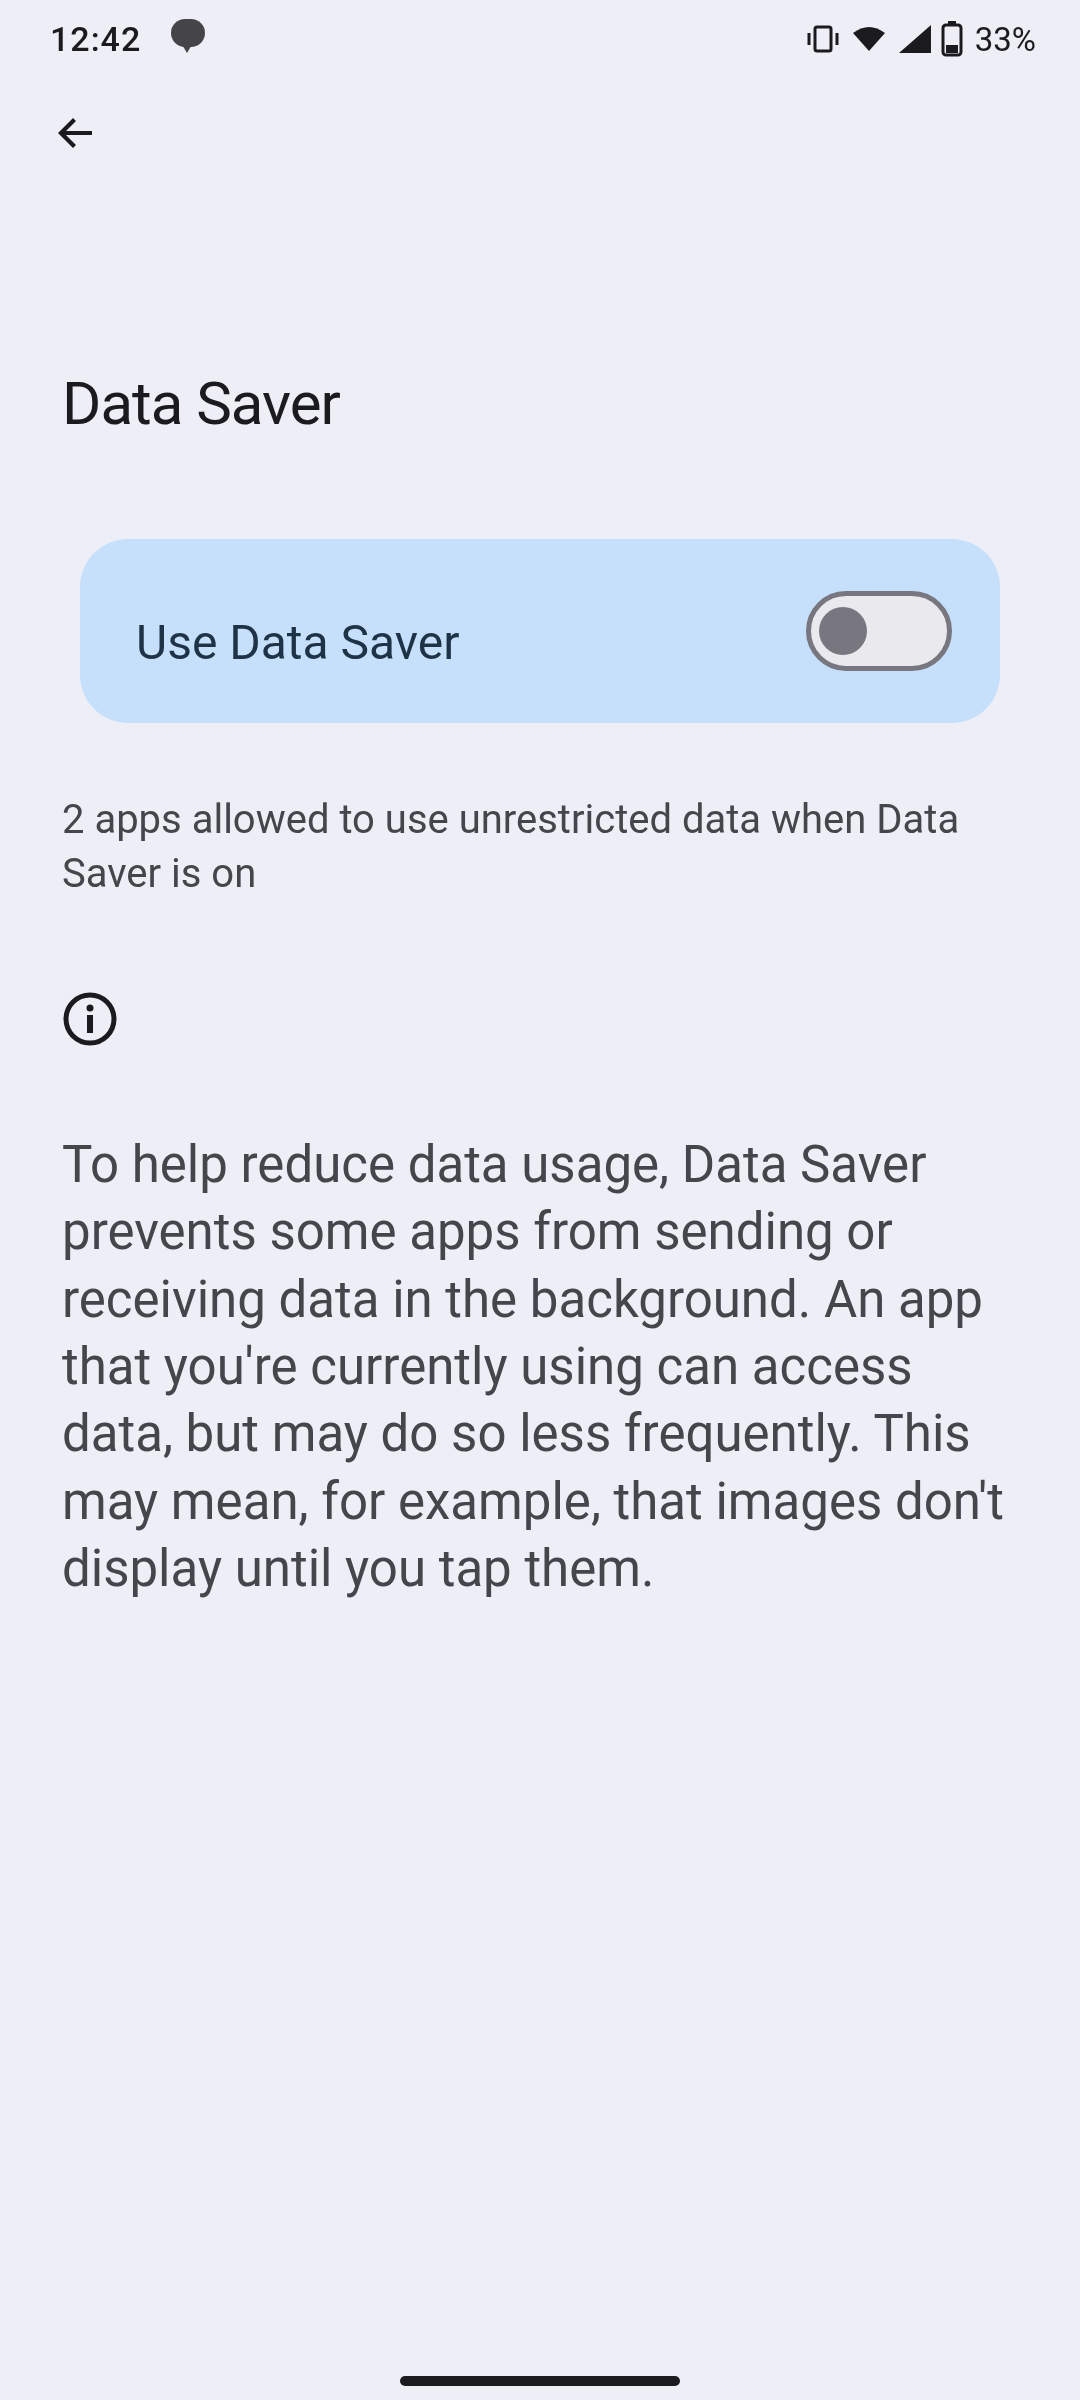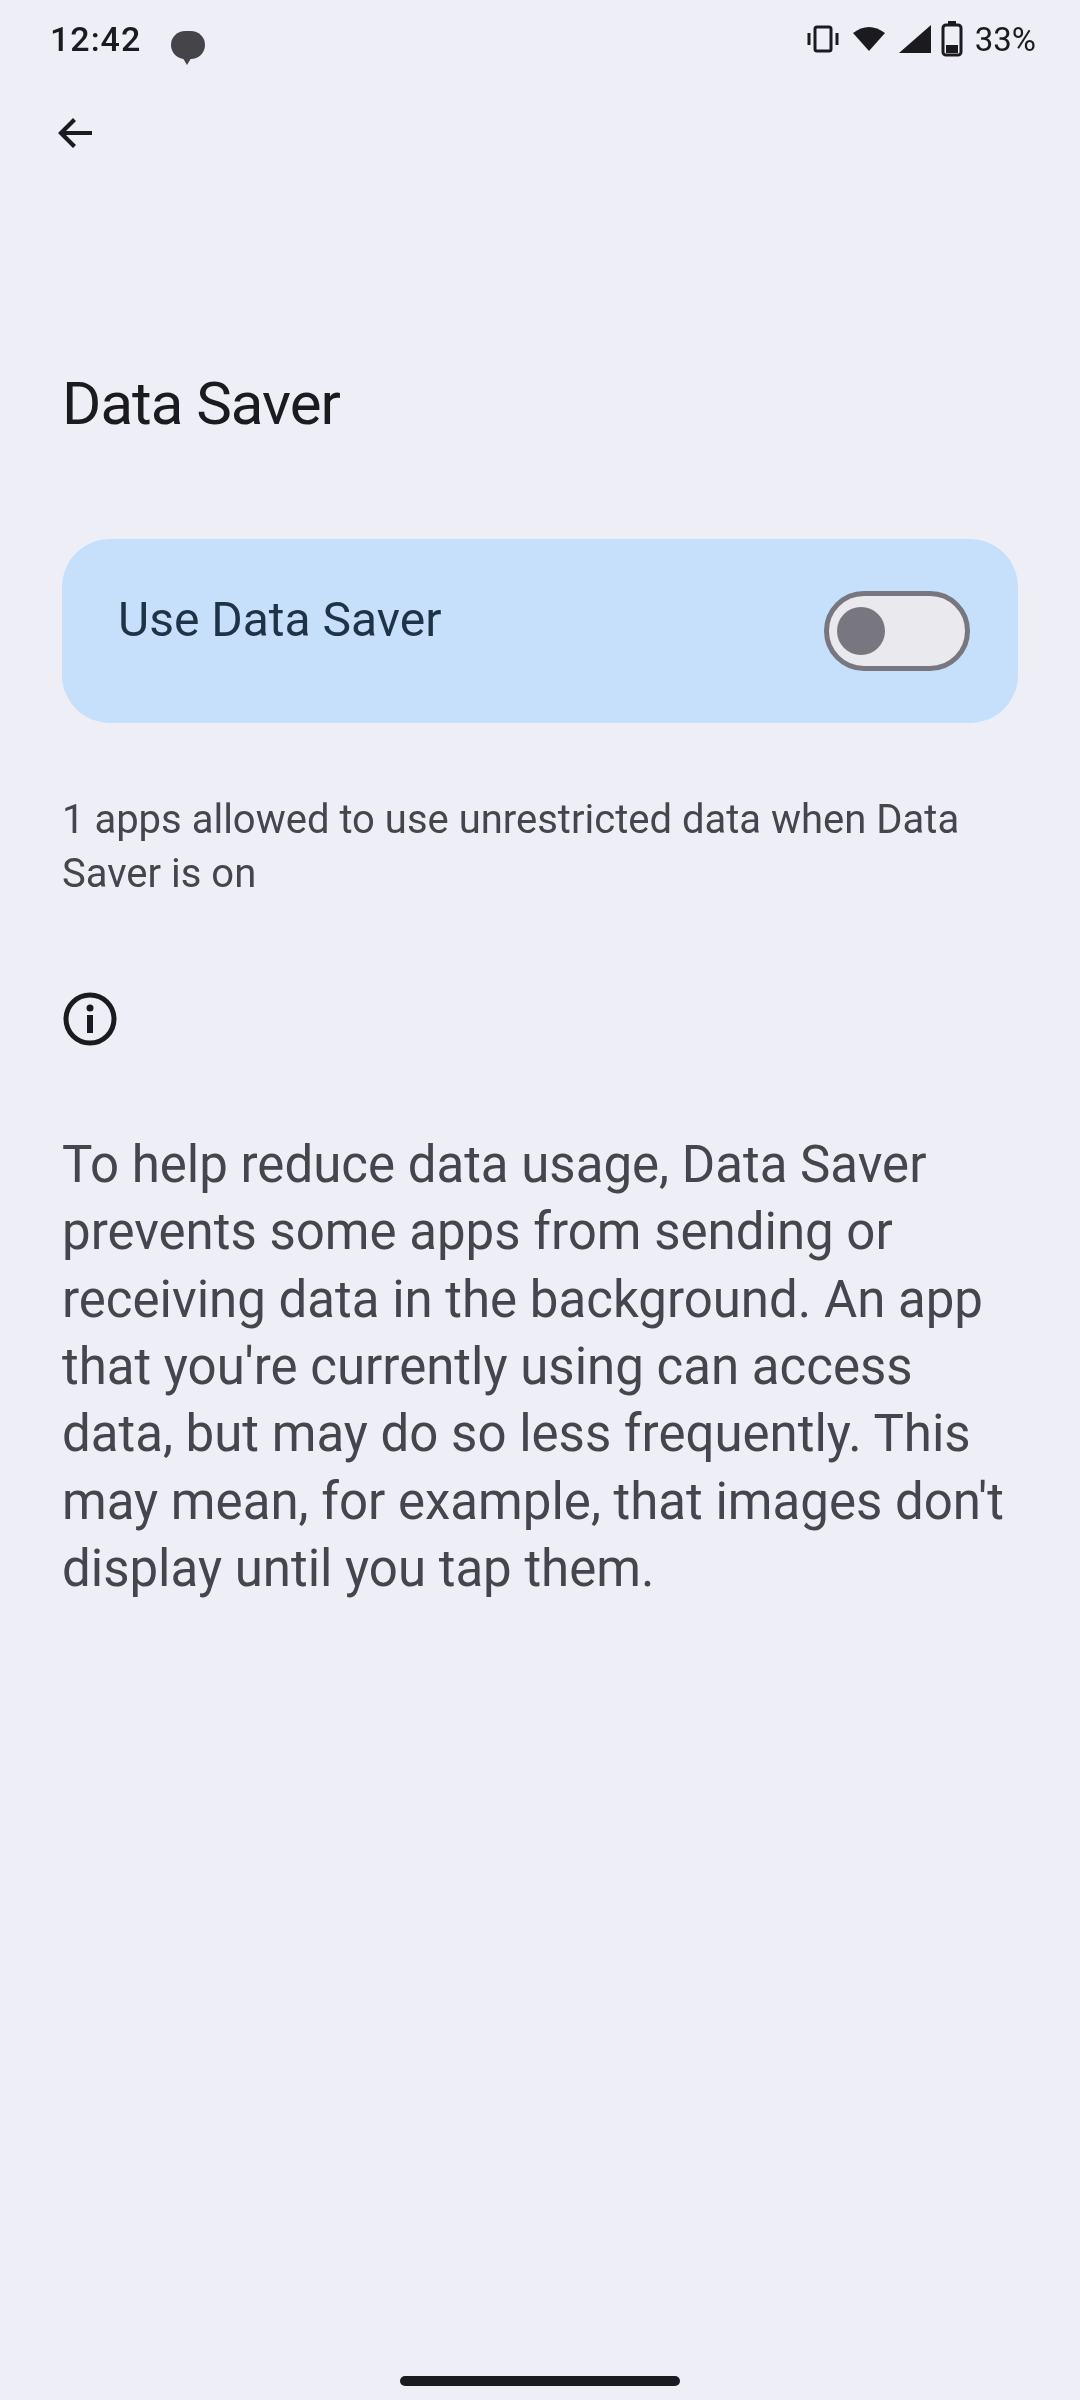--- a/index.html
+++ b/index.html
@@ -21,21 +21,21 @@
       height: 78px;
       display: flex;
       align-items: center;
       justify-content: space-between;
       padding: 0 44px 0 50px;
       font-size: 34px;
       color: #1b1b1f;
     }
     .status-left {
       display: flex;
-      align-items: flex-end;
+      align-items: flex-start;
       gap: 30px;
     }
     .status-time {
       font-weight: 500;
       letter-spacing: 1px;
     }
     .status-right {
       display: flex;
       align-items: center;
       gap: 8px;
@@ -66,26 +66,26 @@
     .page-title-wrap {
       padding: 180px 62px 100px 62px;
     }
     .page-title {
       font-size: 60px;
       font-weight: 400;
       color: #1b1b1f;
       letter-spacing: -1px;
     }
     .toggle-card {
-      margin: 0 62px;
+      margin: 0 80px;
       background: #c6e0fc;
       border-radius: 48px;
       padding: 52px 48px 52px 56px;
       display: flex;
-      align-items: flex-start;
+      align-items: flex-end;
       justify-content: space-between;
     }
     .toggle-label {
       font-size: 48px;
       color: #1f3347;
       font-weight: 400;
     }
     .switch {
       width: 146px;
       height: 80px;
@@ -213,21 +213,21 @@
 </div>
 
 <div class="toggle-card">
   <span class="toggle-label">Use Data Saver</span>
   <div class="switch">
     <div class="switch-thumb"></div>
   </div>
 </div>
 
 <div class="list-item">
-  <div class="list-subtitle">1 apps allowed to use unrestricted data when Data Saver is on</div>
+  <div class="list-subtitle">2 apps allowed to use unrestricted data when Data Saver is on</div>
 </div>
 
 <div class="info-section">
   <div class="info-icon-wrap">
     <svg width="56" height="56" viewBox="0 0 56 56">
       <circle cx="28" cy="28" r="24" fill="none" stroke="#1b1b1f" stroke-width="5"></circle>
       <circle cx="28" cy="17" r="3.5" fill="#1b1b1f"></circle>
       <rect x="25" y="24" width="6" height="18" fill="#1b1b1f"></rect>
     </svg>
   </div>

